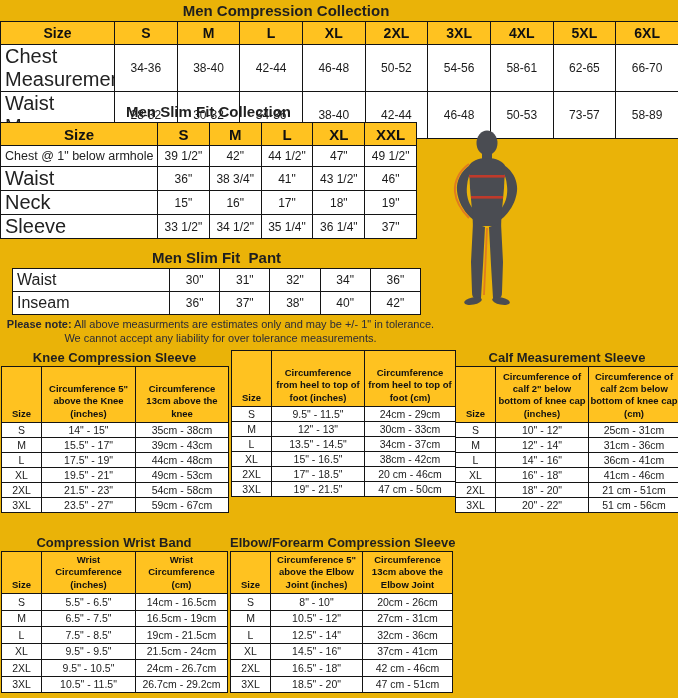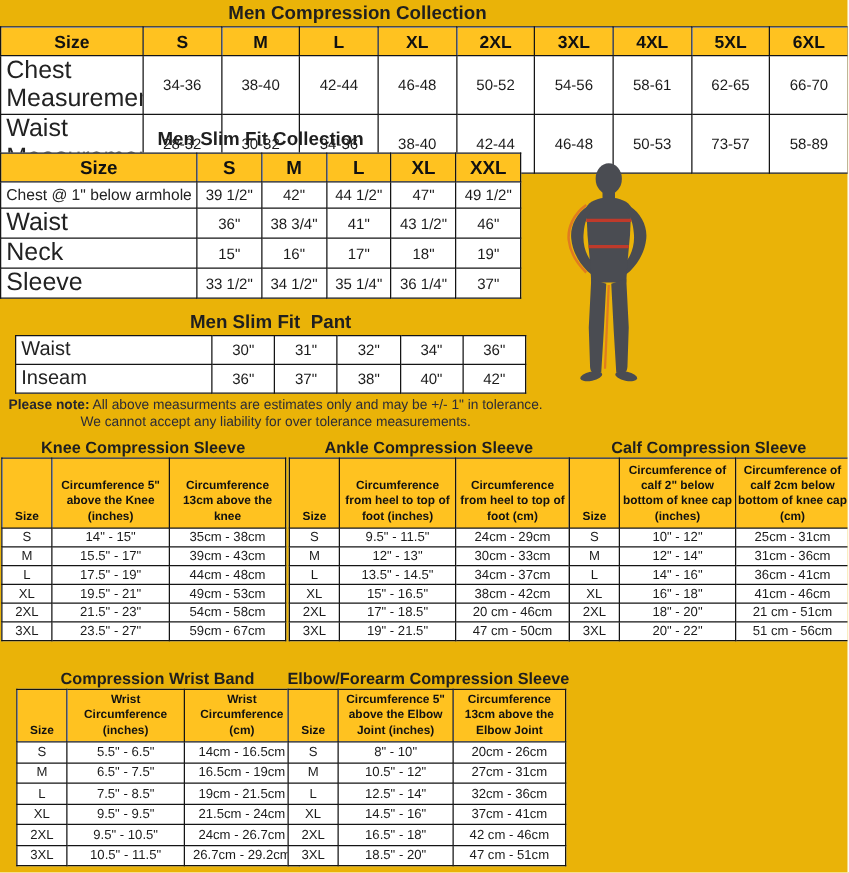--- a/index.html
+++ b/index.html
@@ -270,21 +270,20 @@
           <tr>
             <td>3XL</td>
             <td>23.5" - 27"</td>
             <td>59cm - 67cm</td>
           </tr>
         </tbody>
     </table>
   </section>
 
   <section class="block" style="top:350px; left:231px; width:224px;">
-    <div class="tbl-title sm-title">Ankle Compression Sleeve</div>
     <table class="sm">
       <colgroup>
           <col style="width:40px;">
           <col style="width:93px;">
           <col style="width:91px;">
         </colgroup>
       <thead>
           <tr>
             <th>Size</th>
             <th>Circumference from heel to top of foot (inches)</th>
@@ -320,21 +319,21 @@
           <tr>
             <td>3XL</td>
             <td>19" - 21.5"</td>
             <td>47 cm - 50cm</td>
           </tr>
         </tbody>
     </table>
   </section>
 
   <section class="block" style="top:350px; left:455px; width:224px;">
-    <div class="tbl-title sm-title">Calf Compression Sleeve</div>
+    <div class="tbl-title sm-title">Calf Measurement Sleeve</div>
     <table class="sm">
       <colgroup>
           <col style="width:40px;">
           <col style="width:93px;">
           <col style="width:91px;">
         </colgroup>
       <thead>
           <tr>
             <th>Size</th>
             <th>Circumference of calf 2" below bottom of knee cap (inches)</th>
@@ -369,21 +368,21 @@
           </tr>
           <tr>
             <td>3XL</td>
             <td>20" - 22"</td>
             <td>51 cm - 56cm</td>
           </tr>
         </tbody>
     </table>
   </section>
 
-  <section class="block" style="top:535px; left:1px; width:226px;margin-left:12px;">
+  <section class="block" style="top:535px; left:1px; width:226px;">
     <div class="tbl-title sm-title">Compression Wrist Band</div>
     <table class="sm sm2">
       <colgroup>
           <col style="width:40px;">
           <col style="width:94px;">
           <col style="width:92px;">
         </colgroup>
       <thead>
           <tr>
             <th>Size</th>

